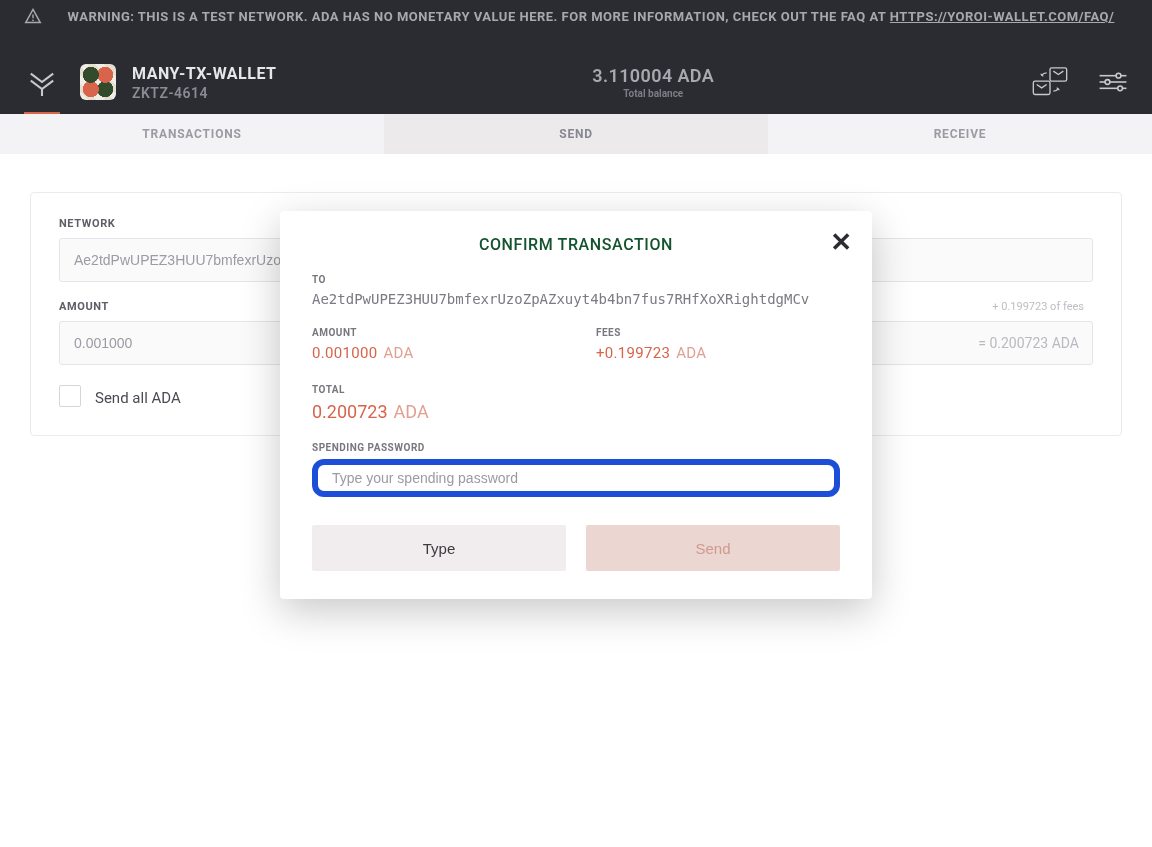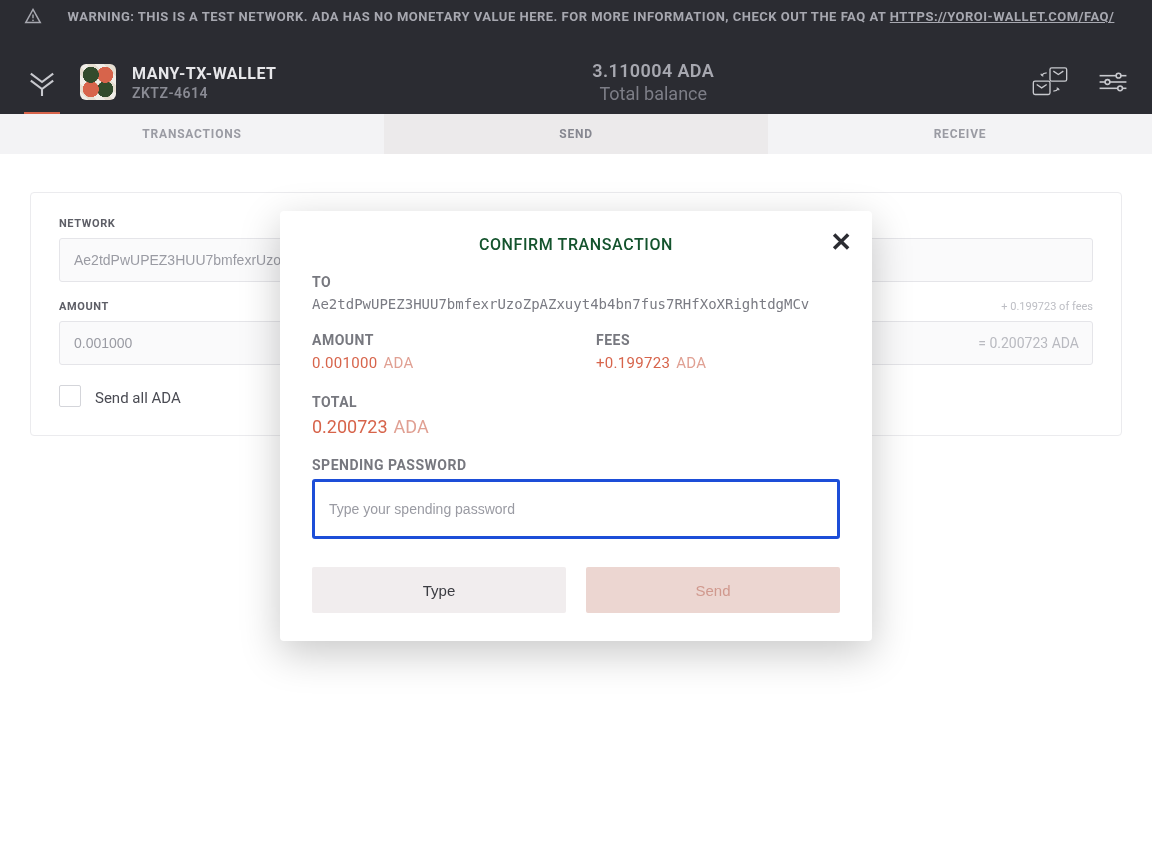--- a/index.html
+++ b/index.html
@@ -83,21 +83,21 @@
   }
   .wallet-titles { display: flex; flex-direction: column; gap: 2px; }
   .wallet-name { font-size: 16px; font-weight: 700; letter-spacing: 0.5px; color: #e7e7ea; }
   .wallet-plate-id { font-size: 14px; font-weight: 600; letter-spacing: 0.5px; color: #8a8b94; }
 
   .balance-block {
     flex: 1;
     text-align: center;
   }
   .balance-amount { font-size: 18px; font-weight: 600; color: #a7a8b0; letter-spacing: 0.4px; }
-  .balance-label  { font-size: 18px; color: #7d7e87; margin-top: 2px; }
+  .balance-label  { font-size: 10px; color: #7d7e87; margin-top: 2px; font-weight: bold; }
 
   .header-icons {
     display: flex;
     align-items: center;
     gap: 28px;
   }
   .hicon { color: #c8c9ce; display:flex; align-items:center; }
 
   
   .tabs {
@@ -150,21 +150,21 @@
     font-size: 14px;
     color: #9a9ba3;
     outline: none;
   }
   .row-amount {
     margin-top: 18px;
     position: relative;
   }
   .fees-hint {
     position: absolute;
-    right: 0;
+    right: 9px;
     top: 0;
     font-size: 11px;
     color: #bdbec4;
     text-align: right;
   }
   .amount-wrap { position: relative; }
   .amount-eq {
     position: absolute;
     right: 14px;
     top: 50%;
@@ -222,21 +222,21 @@
     position: absolute;
     right: 20px;
     top: 18px;
     font-size: 26px;
     line-height: 1;
     font-weight: 700;
     cursor: pointer;
     color: #2b2c32;
   }
   .sec-label {
-    font-size: 14px;
+    font-size: 10px;
     font-weight: 700;
     letter-spacing: 0.5px;
     color: #77787f;
     margin-bottom: 6px;
   }
   .mono {
     font-family: ui-monospace, SFMono-Regular, Menlo, Consolas, monospace;
     font-size: 14px;
     color: #7a7b83;
     word-break: break-all;
@@ -255,23 +255,23 @@
   .val-red .num { color: #d7644b; }
   .val-red .unit { color: #e0a093; margin-left: 6px; }
   .total-block { margin-top: 22px; }
   .total-val { font-size: 18px; margin-top: 4px; }
   .total-val .num { color: #d7644b; }
   .total-val .unit { color: #e0a093; margin-left: 6px; }
 
   .pw-block { margin-top: 20px; }
   .pw-input {
     width: 100%;
-    height: 60px;
-    border: 3px solid #1d4ed8;
-    border-radius: 3px;
+    height: 38px;
+    border: 6px solid #1d4ed8;
+    border-radius: 12px;
     padding: 0 14px;
     font-size: 14px;
     color: #888;
     outline: none;
   }
   .pw-input::placeholder { color: #9a9ba3; }
 
   .modal-actions {
     display: flex;
     gap: 20px;

